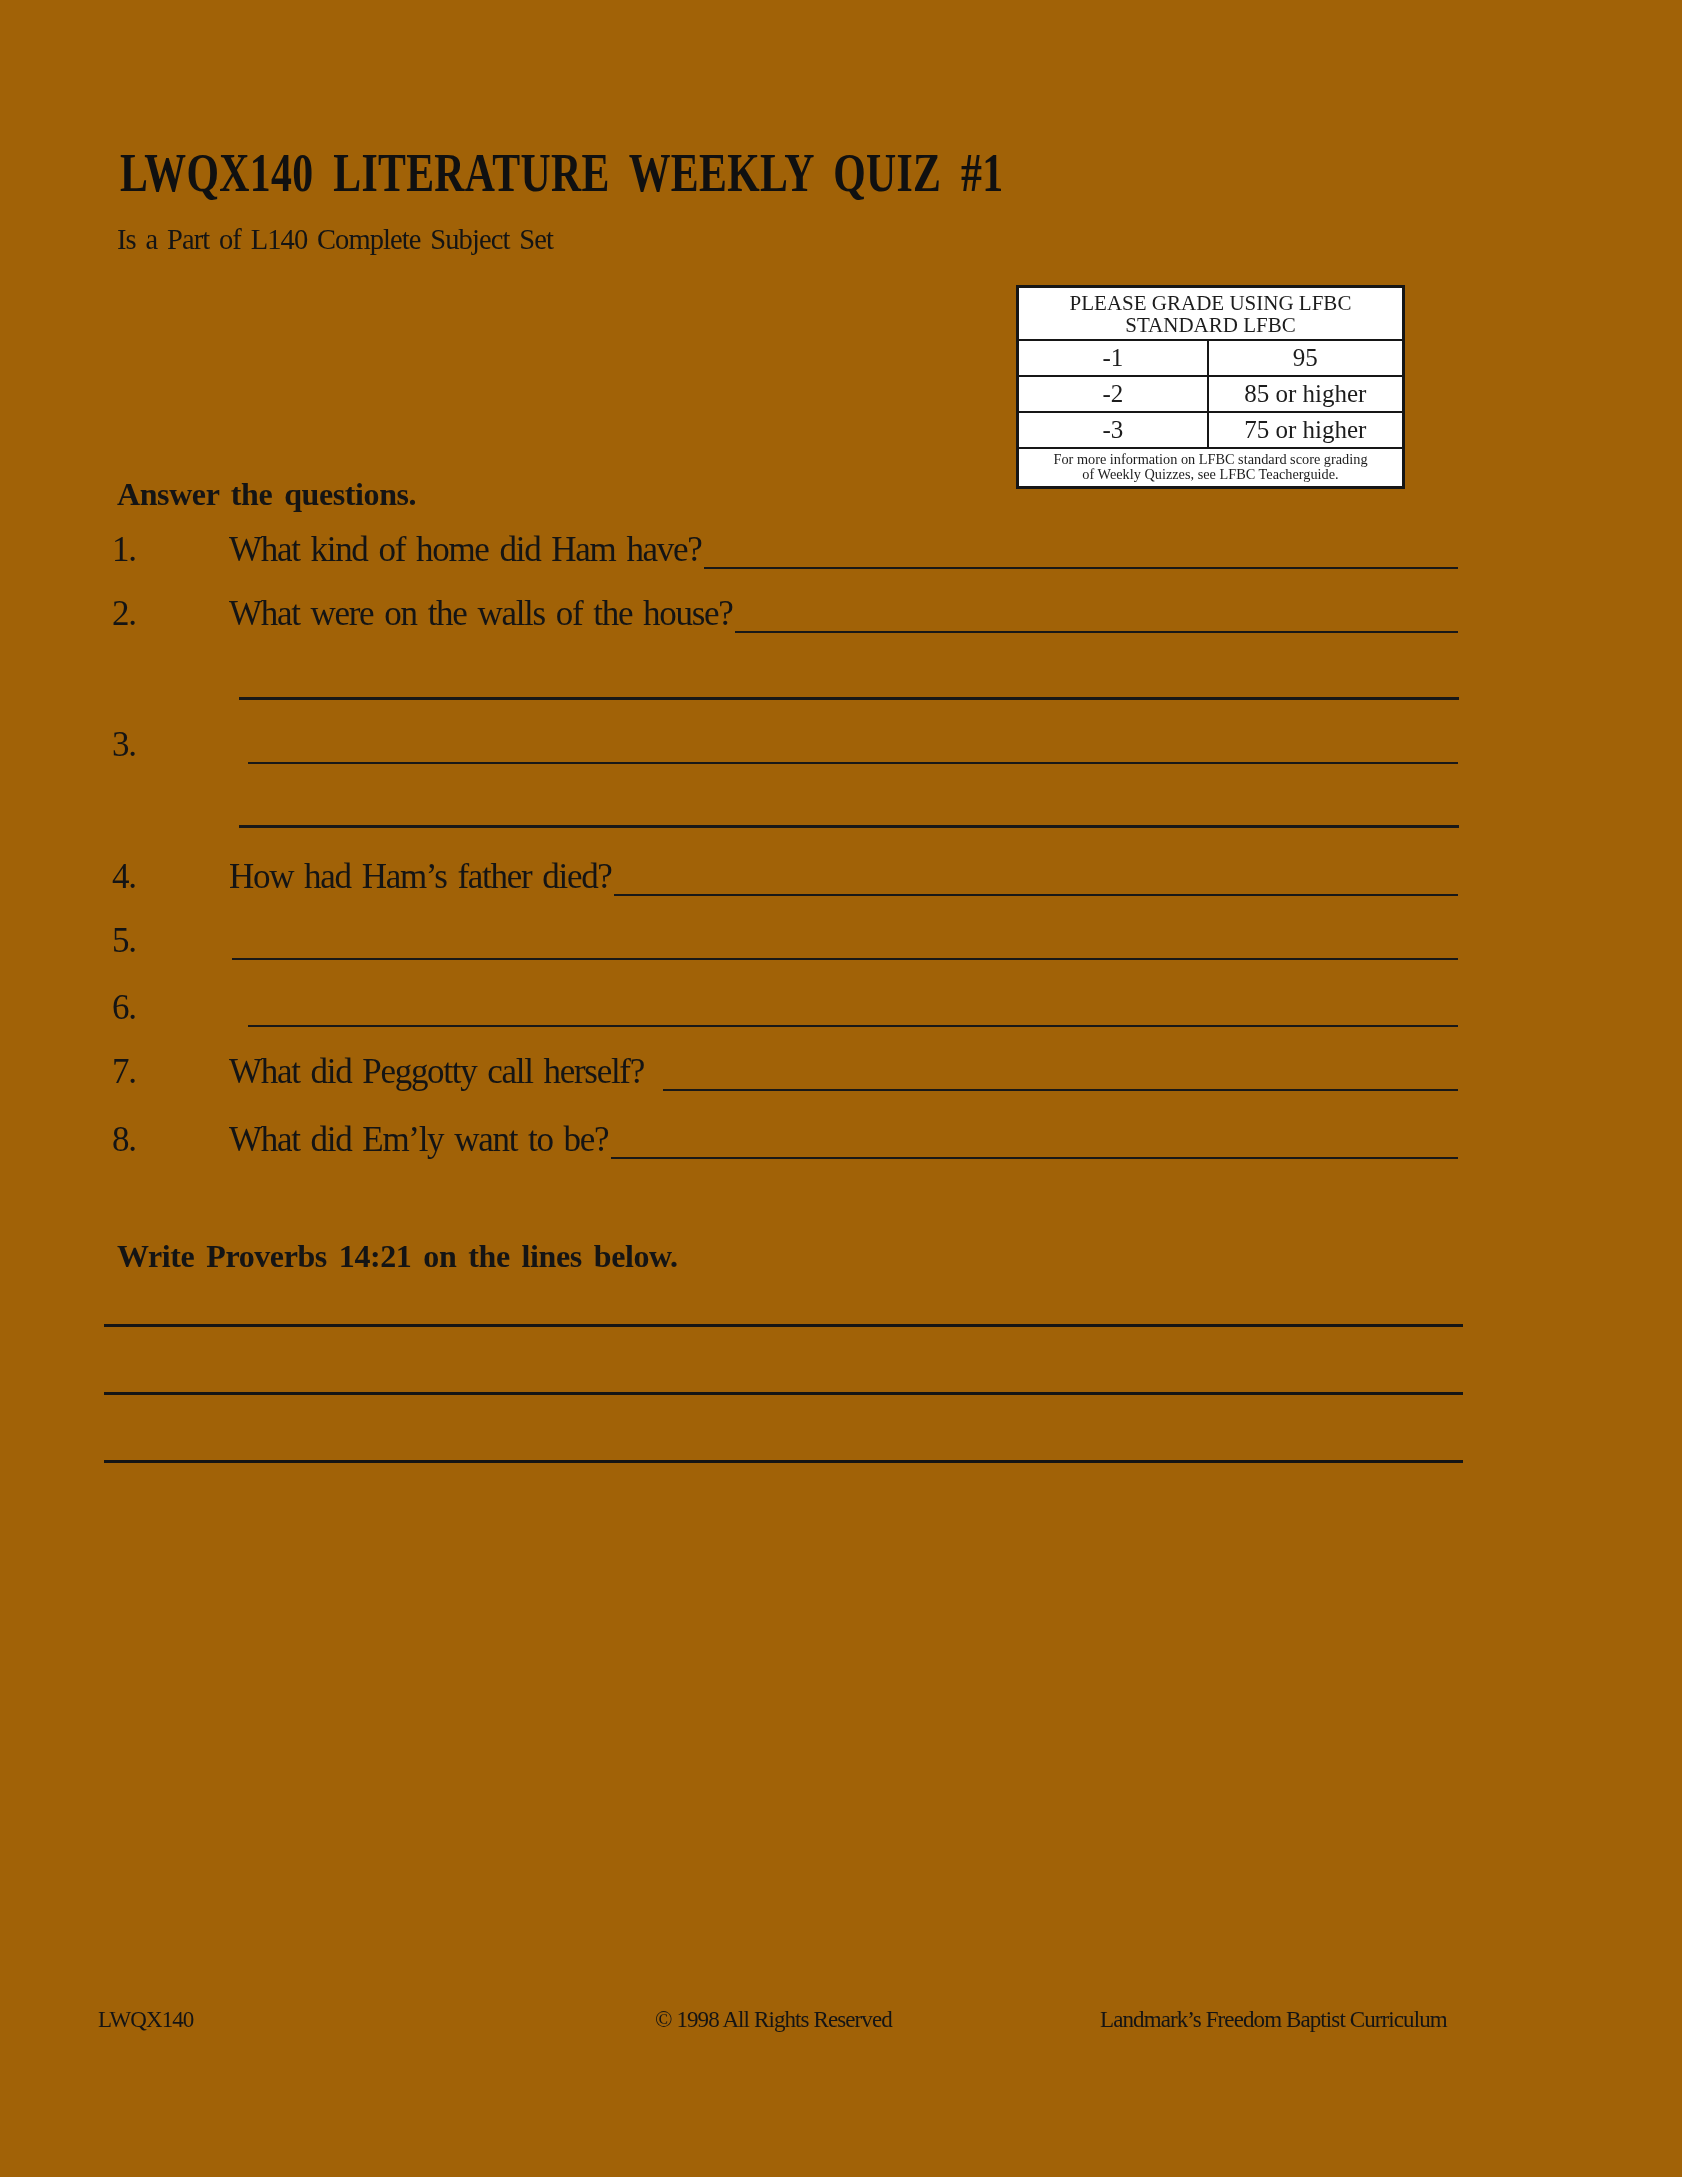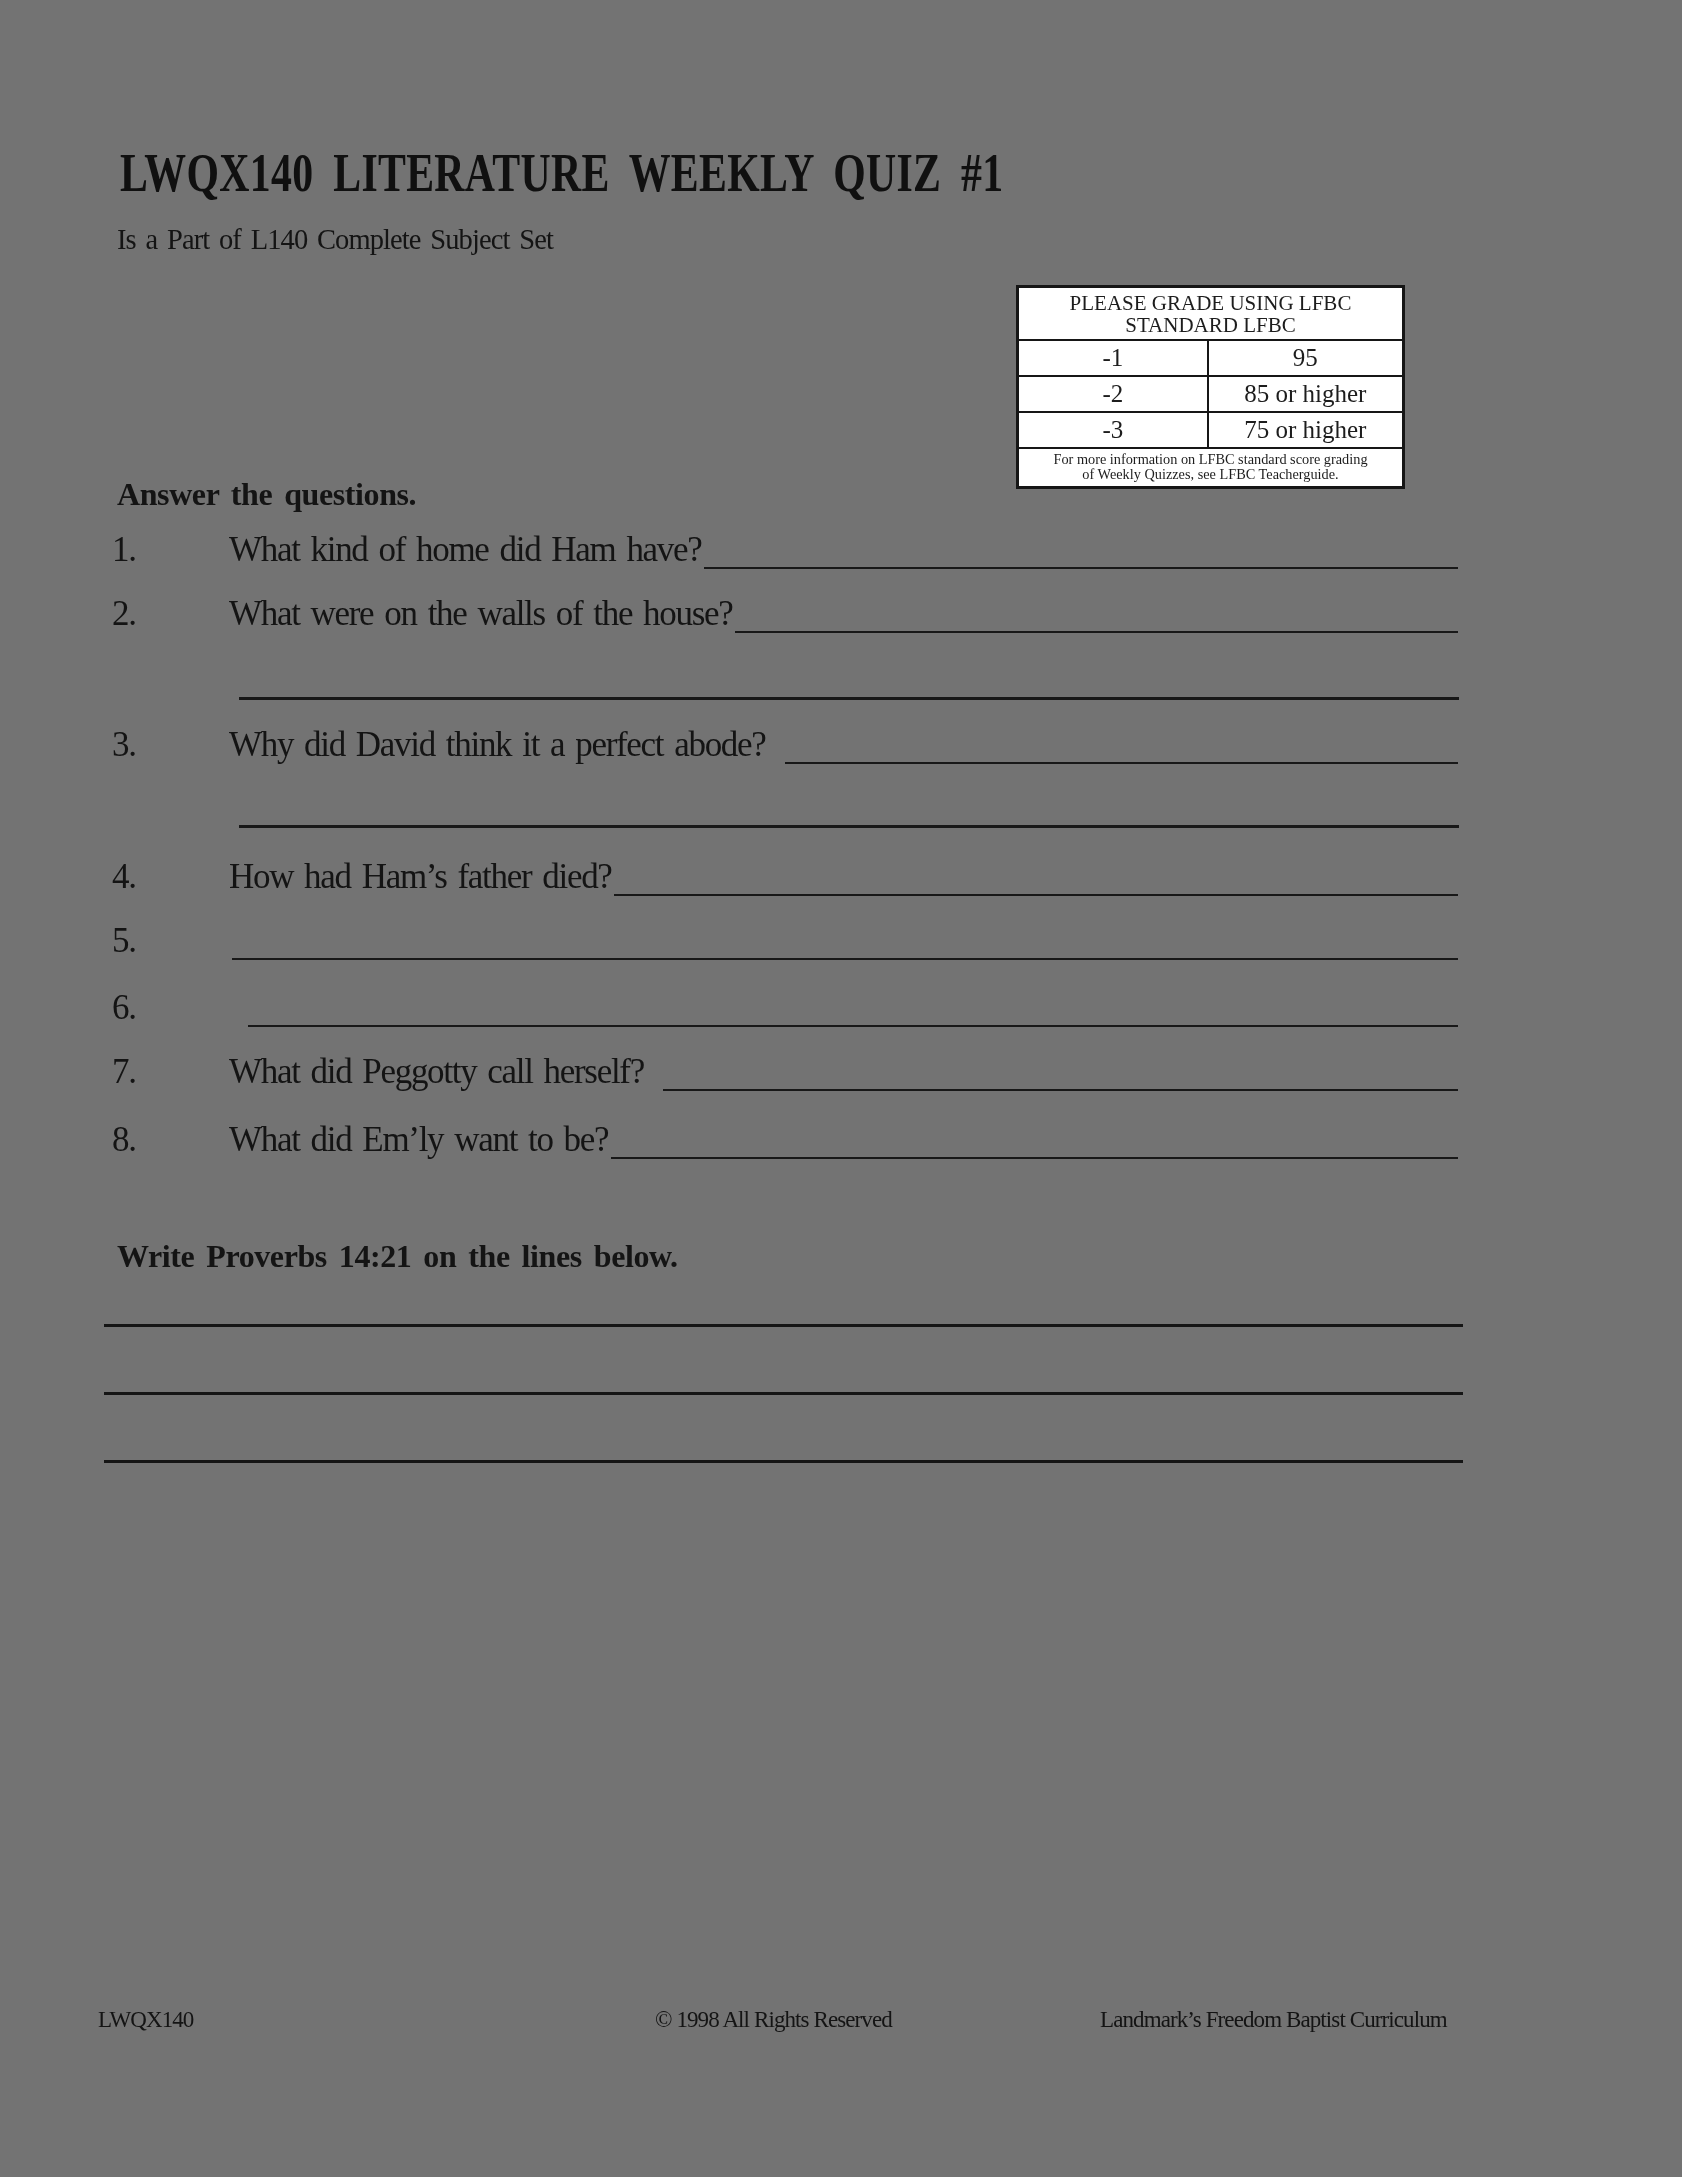--- a/index.html
+++ b/index.html
@@ -4,21 +4,21 @@
 <style>
   html, body { margin: 0; padding: 0; }
   body {
     width: 1683px; height: 2177px;
     background: #ffffff;
     font-family: "Liberation Serif", serif;
     color: #141414;
     position: relative;
     overflow: hidden;
   }
-  .page { position: absolute; inset: 0; background: #737373; }
+  .page { position: absolute; inset: 0; background: #a16207; }
 
   .abs { position: absolute; white-space: nowrap; }
 
   .quiz-title {
     left: 120px; top: 141px;
     font-size: 55px; font-weight: bold;
     letter-spacing: 0.4px; word-spacing: 12px;
     transform: scaleX(0.76); transform-origin: left top;
     color: #101010;
   }
@@ -123,21 +123,20 @@
 
   <div class="q-row" style="top:595px">
     <span class="q-num">2.</span>
     <span class="q-text">What were on the walls of the house?</span>
     <span class="q-line"></span>
   </div>
   <div class="cont-line" style="top:697px"></div>
 
   <div class="q-row" style="top:726px">
     <span class="q-num">3.</span>
-    <span class="q-text">Why did David think it a perfect abode?</span>
     <span class="q-line gap"></span>
   </div>
   <div class="cont-line" style="top:825px"></div>
 
   <div class="q-row" style="top:858px">
     <span class="q-num">4.</span>
     <span class="q-text">How had Ham’s father died?</span>
     <span class="q-line"></span>
   </div>
 

